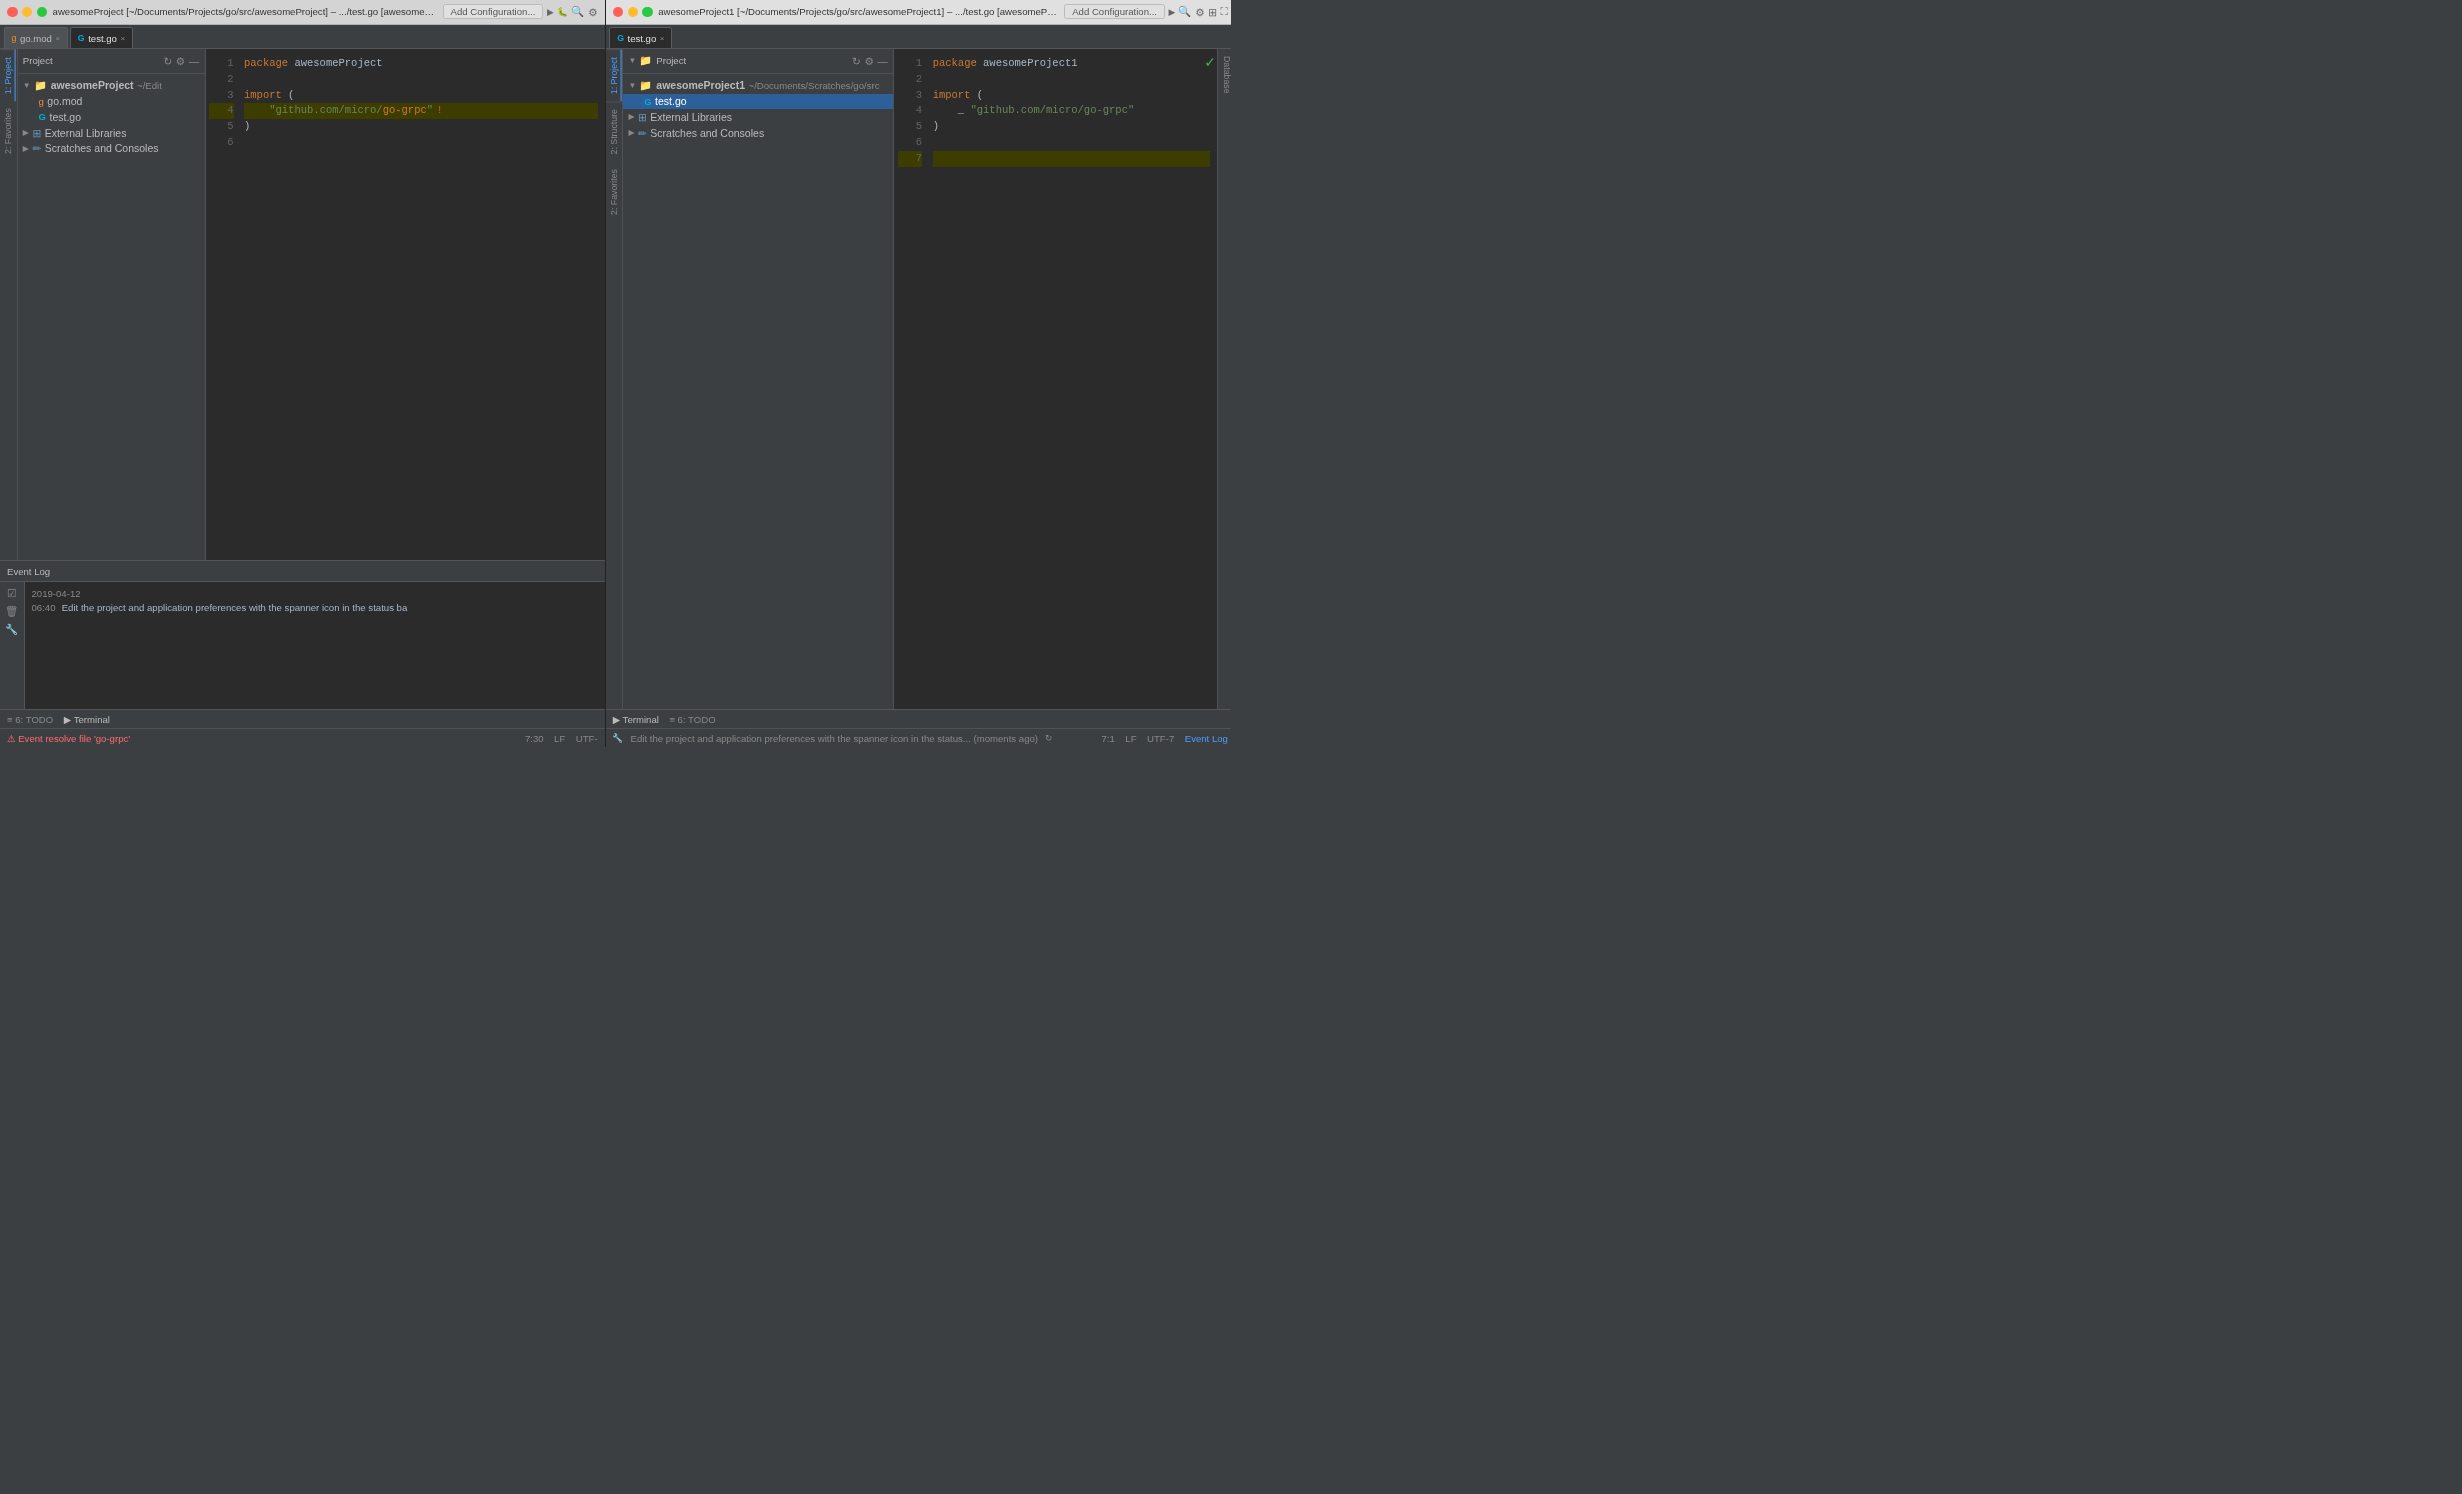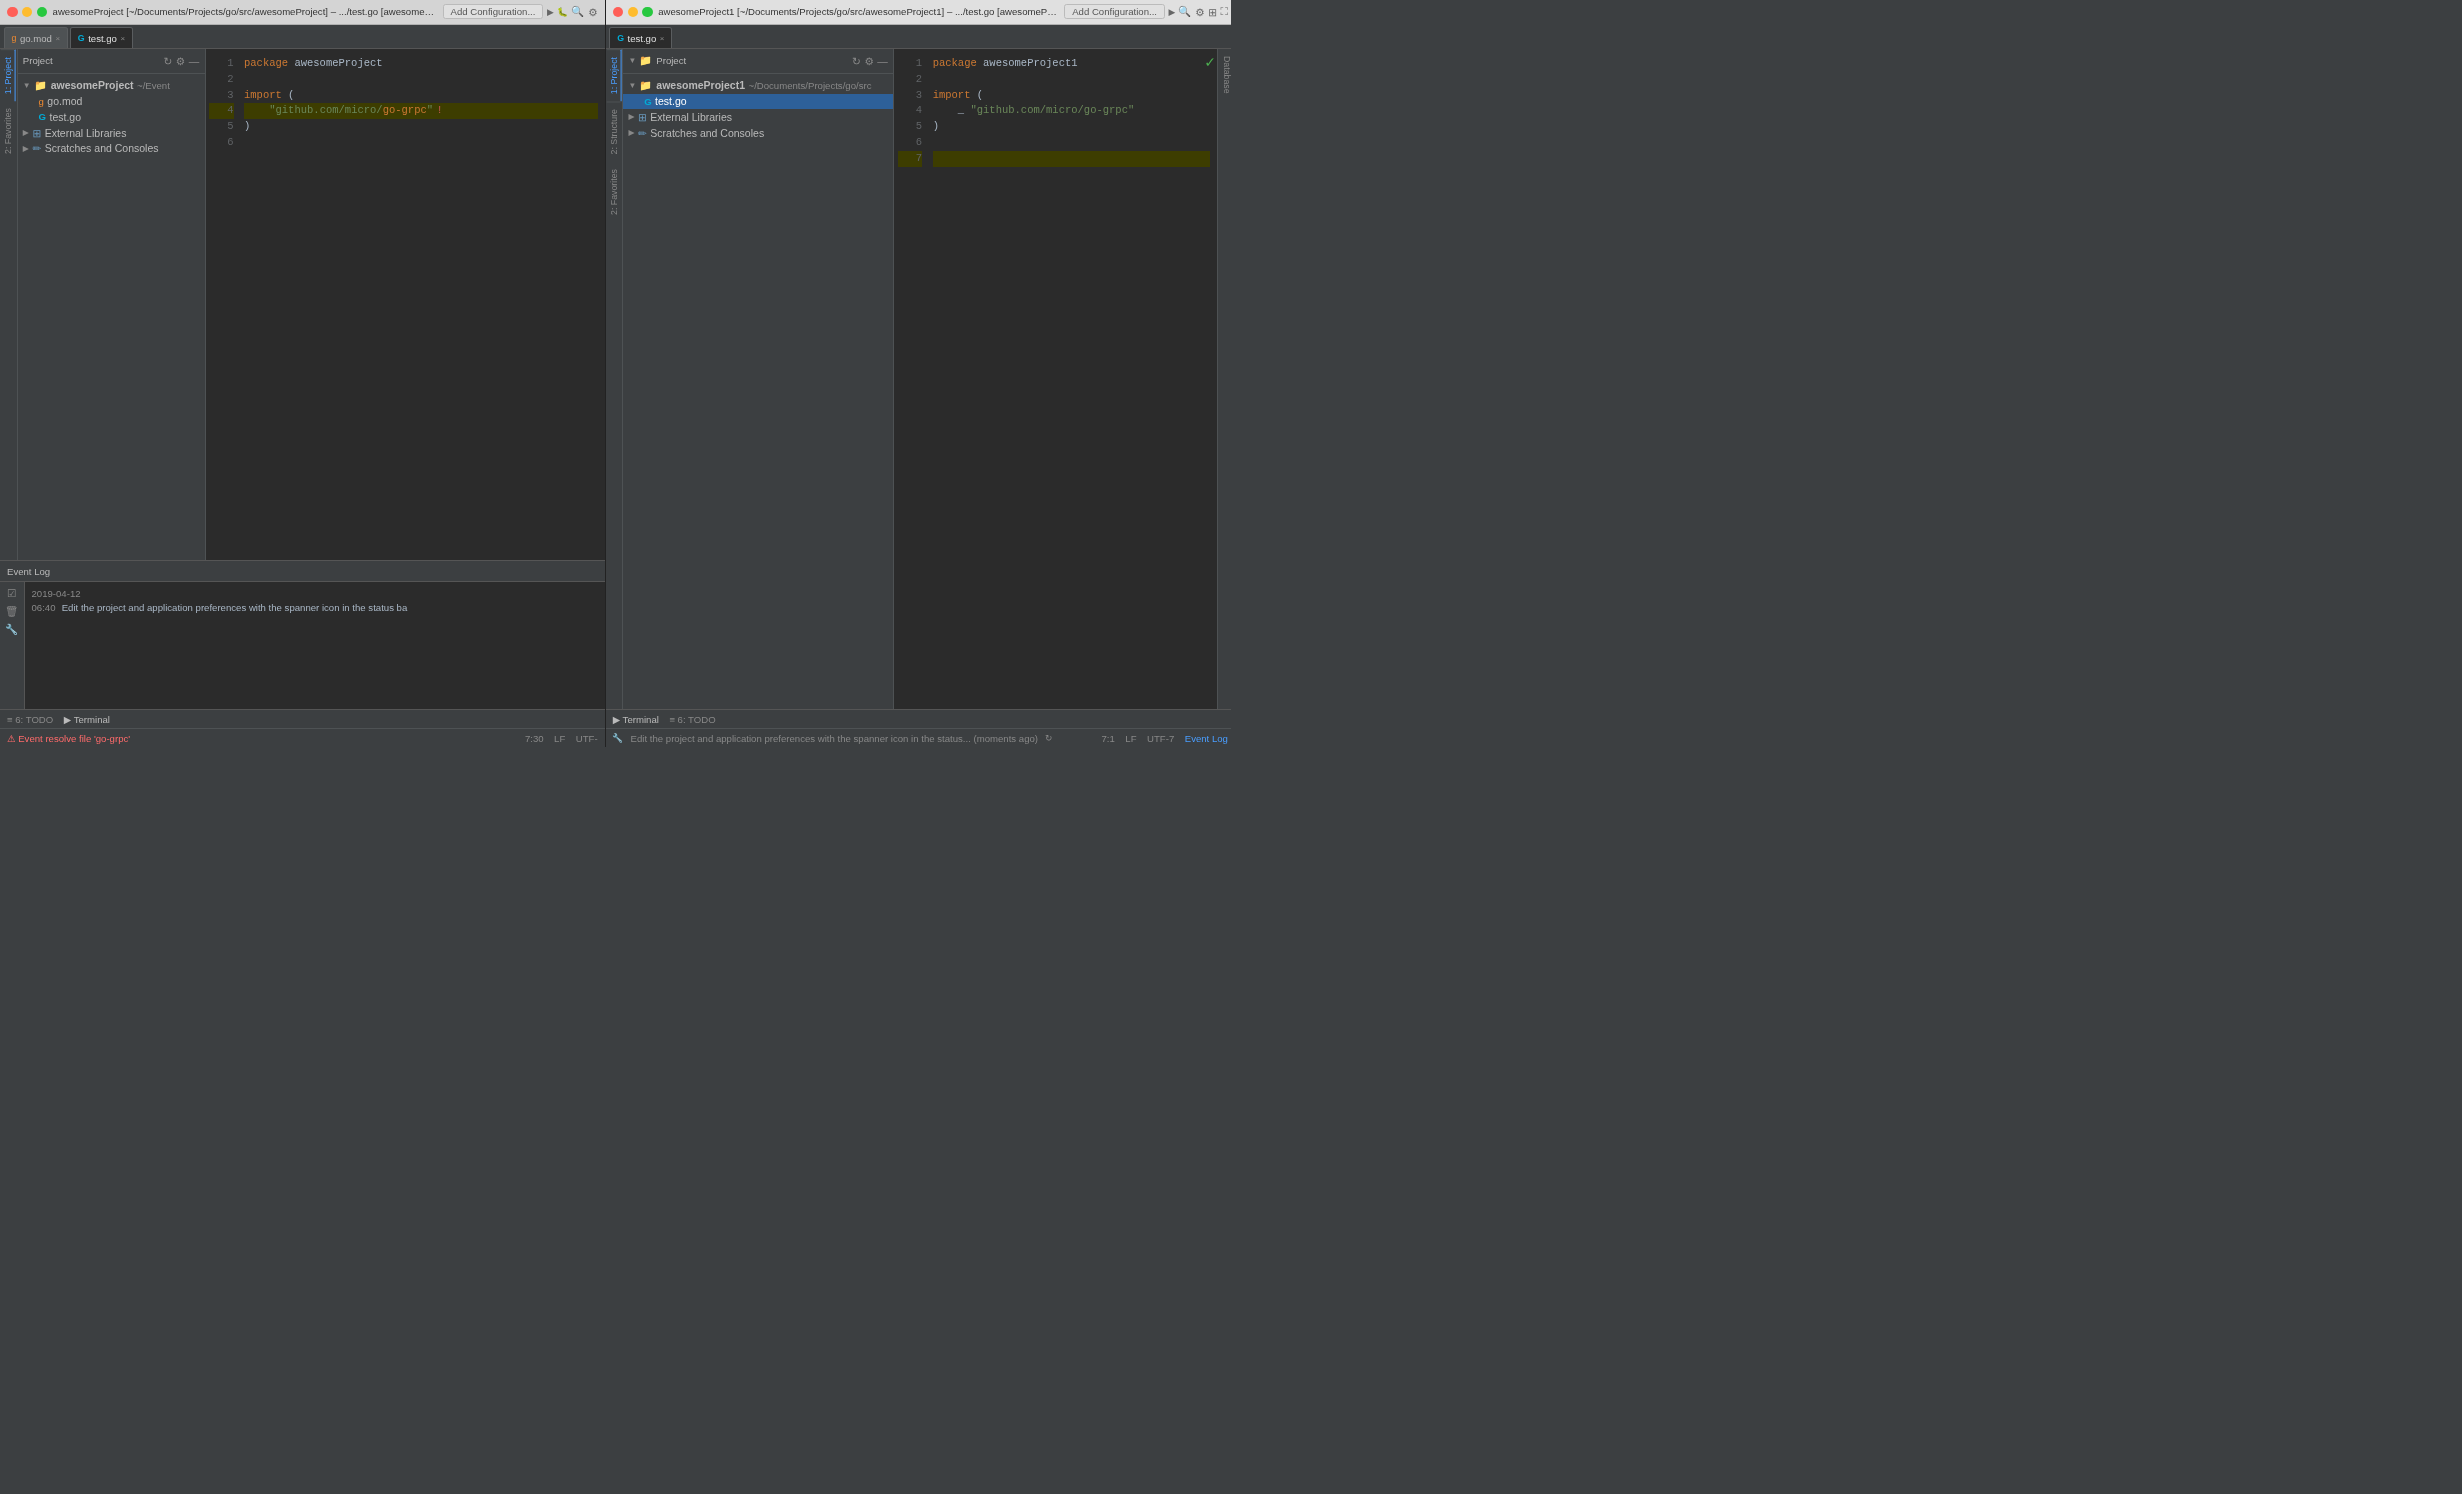--- a/index.html
+++ b/index.html
@@ -63,21 +63,21 @@
           <span style="font-size:10.5px;color:#888;cursor:pointer;">↻</span>
           <span style="font-size:10.5px;color:#888;cursor:pointer;">⚙</span>
           <span style="font-size:10.5px;color:#888;cursor:pointer;">—</span>
         </div>
         <div style="flex:1;overflow-y:auto;padding:3.5px 0;">
 
           <div style="display:flex;align-items:center;padding:1.8px 5.3px;gap:3.5px;cursor:pointer;font-size:10.5px;color:#bababa;">
             <span style="font-size:7.9px;color:#888;">▼</span>
             <span style="color:#c5a400;">📁</span>
             <span style="font-weight:bold;">awesomeProject</span>
-            <span style="font-size:9.6px;color:#888;">~/Event</span>
+            <span style="font-size:9.6px;color:#888;">~/Edit</span>
           </div>
 
           <div style="display:flex;align-items:center;padding:1.8px 5.3px 1.8px 21px;gap:3.5px;cursor:pointer;font-size:10.5px;color:#bababa;">
             <span style="color:#f28b30;font-size:9.6px;">g</span>
             <span>go.mod</span>
           </div>
 
           <div style="display:flex;align-items:center;padding:1.8px 5.3px 1.8px 21px;gap:3.5px;cursor:pointer;font-size:10.5px;color:#bababa;">
             <span style="color:#00acd7;font-size:9.6px;font-weight:bold;">G</span>
             <span>test.go</span>
@@ -208,21 +208,21 @@
           <span style="font-size:10.5px;color:#888;cursor:pointer;">↻</span>
           <span style="font-size:10.5px;color:#888;cursor:pointer;">⚙</span>
           <span style="font-size:10.5px;color:#888;cursor:pointer;">—</span>
         </div>
         <div style="flex:1;overflow-y:auto;padding:3.5px 0;">
 
           <div style="display:flex;align-items:center;padding:1.8px 5.3px;gap:3.5px;cursor:pointer;font-size:10.5px;color:#bababa;">
             <span style="font-size:7.9px;color:#888;">▼</span>
             <span style="color:#c5a400;">📁</span>
             <span style="font-weight:bold;">awesomeProject1</span>
-            <span style="font-size:9.6px;color:#888;">~/Documents/Projects/go/src</span>
+            <span style="font-size:9.6px;color:#888;">~/Documents/Scratches/go/src</span>
           </div>
 
           <div style="display:flex;align-items:center;padding:1.8px 5.3px 1.8px 21px;gap:3.5px;cursor:pointer;font-size:10.5px;color:white;background:#2d6099;">
             <span style="color:#00acd7;font-size:9.6px;font-weight:bold;">G</span>
             <span>test.go</span>
           </div>
 
           <div style="display:flex;align-items:center;padding:1.8px 5.3px;gap:3.5px;cursor:pointer;font-size:10.5px;color:#bababa;">
             <span style="font-size:7.9px;color:#888;">▶</span>
             <span style="color:#6897bb;font-size:10.5px;">⊞</span>

